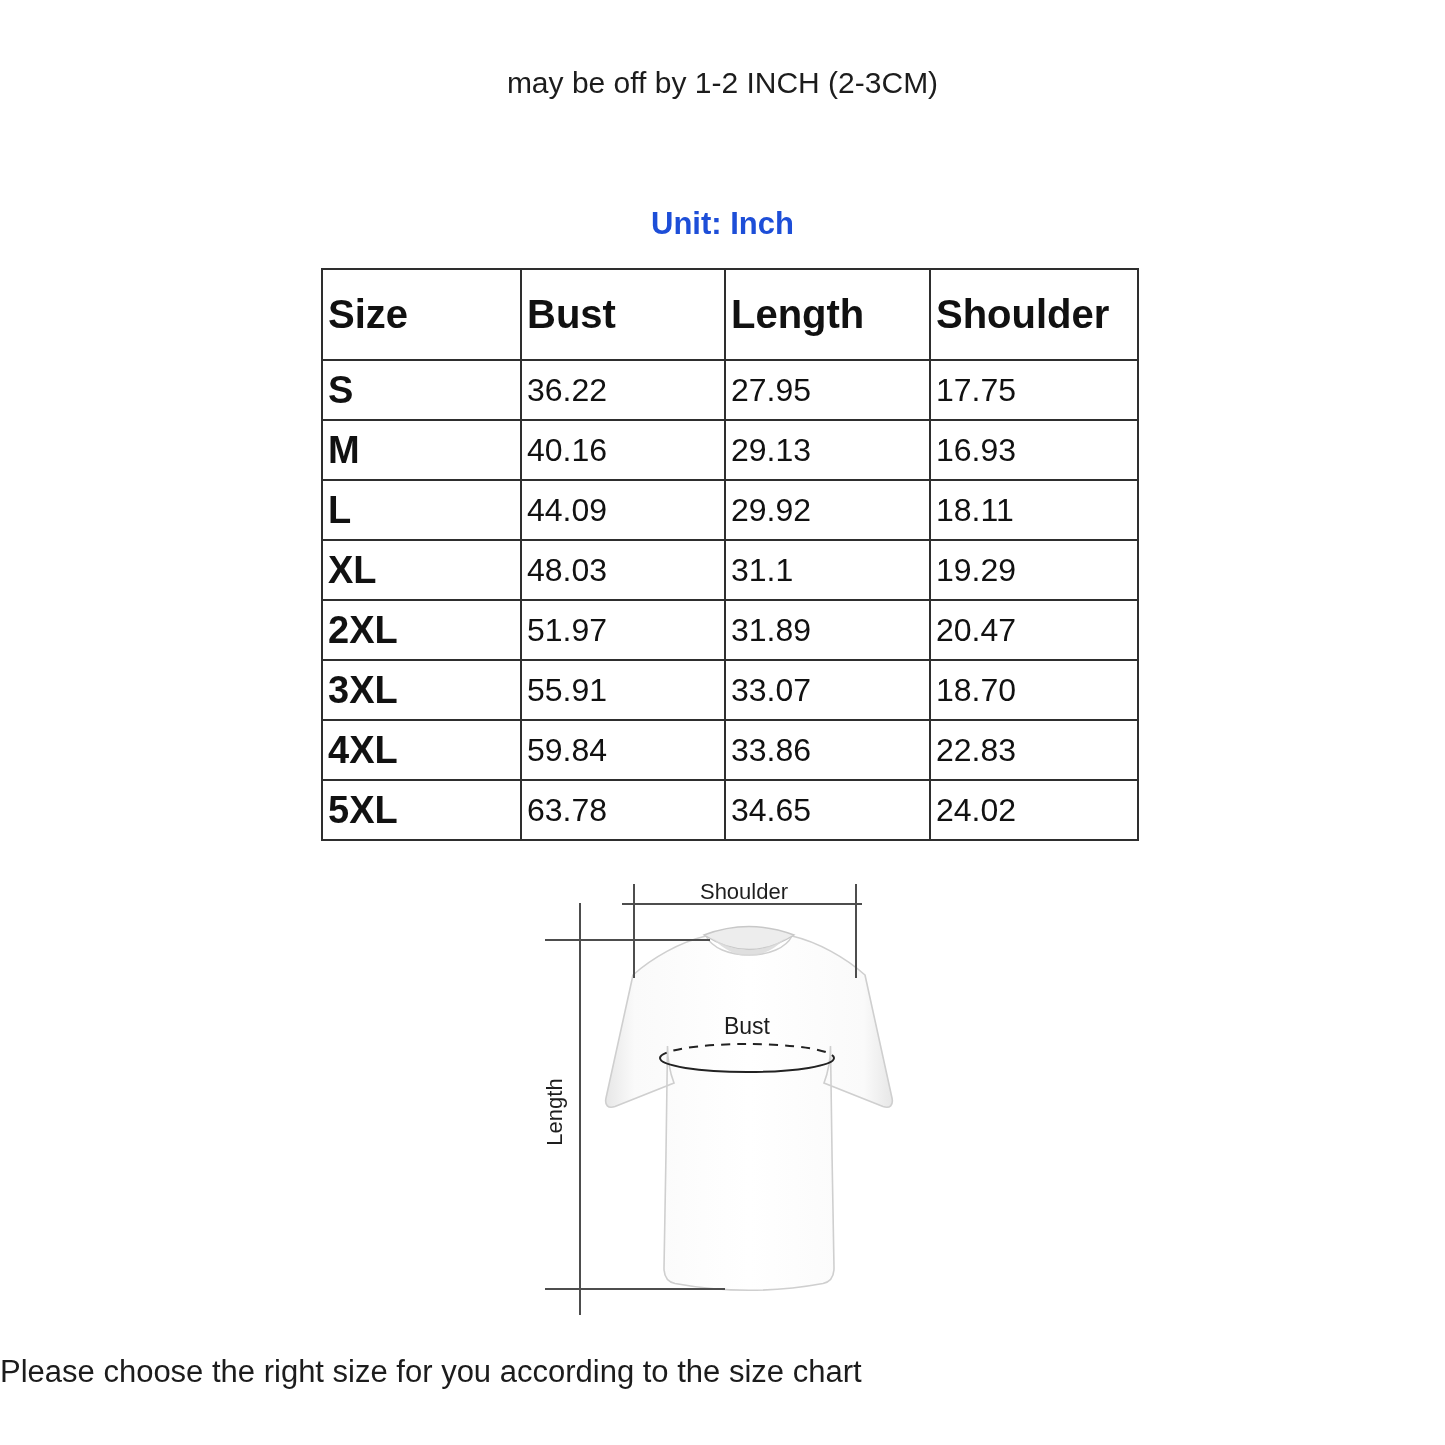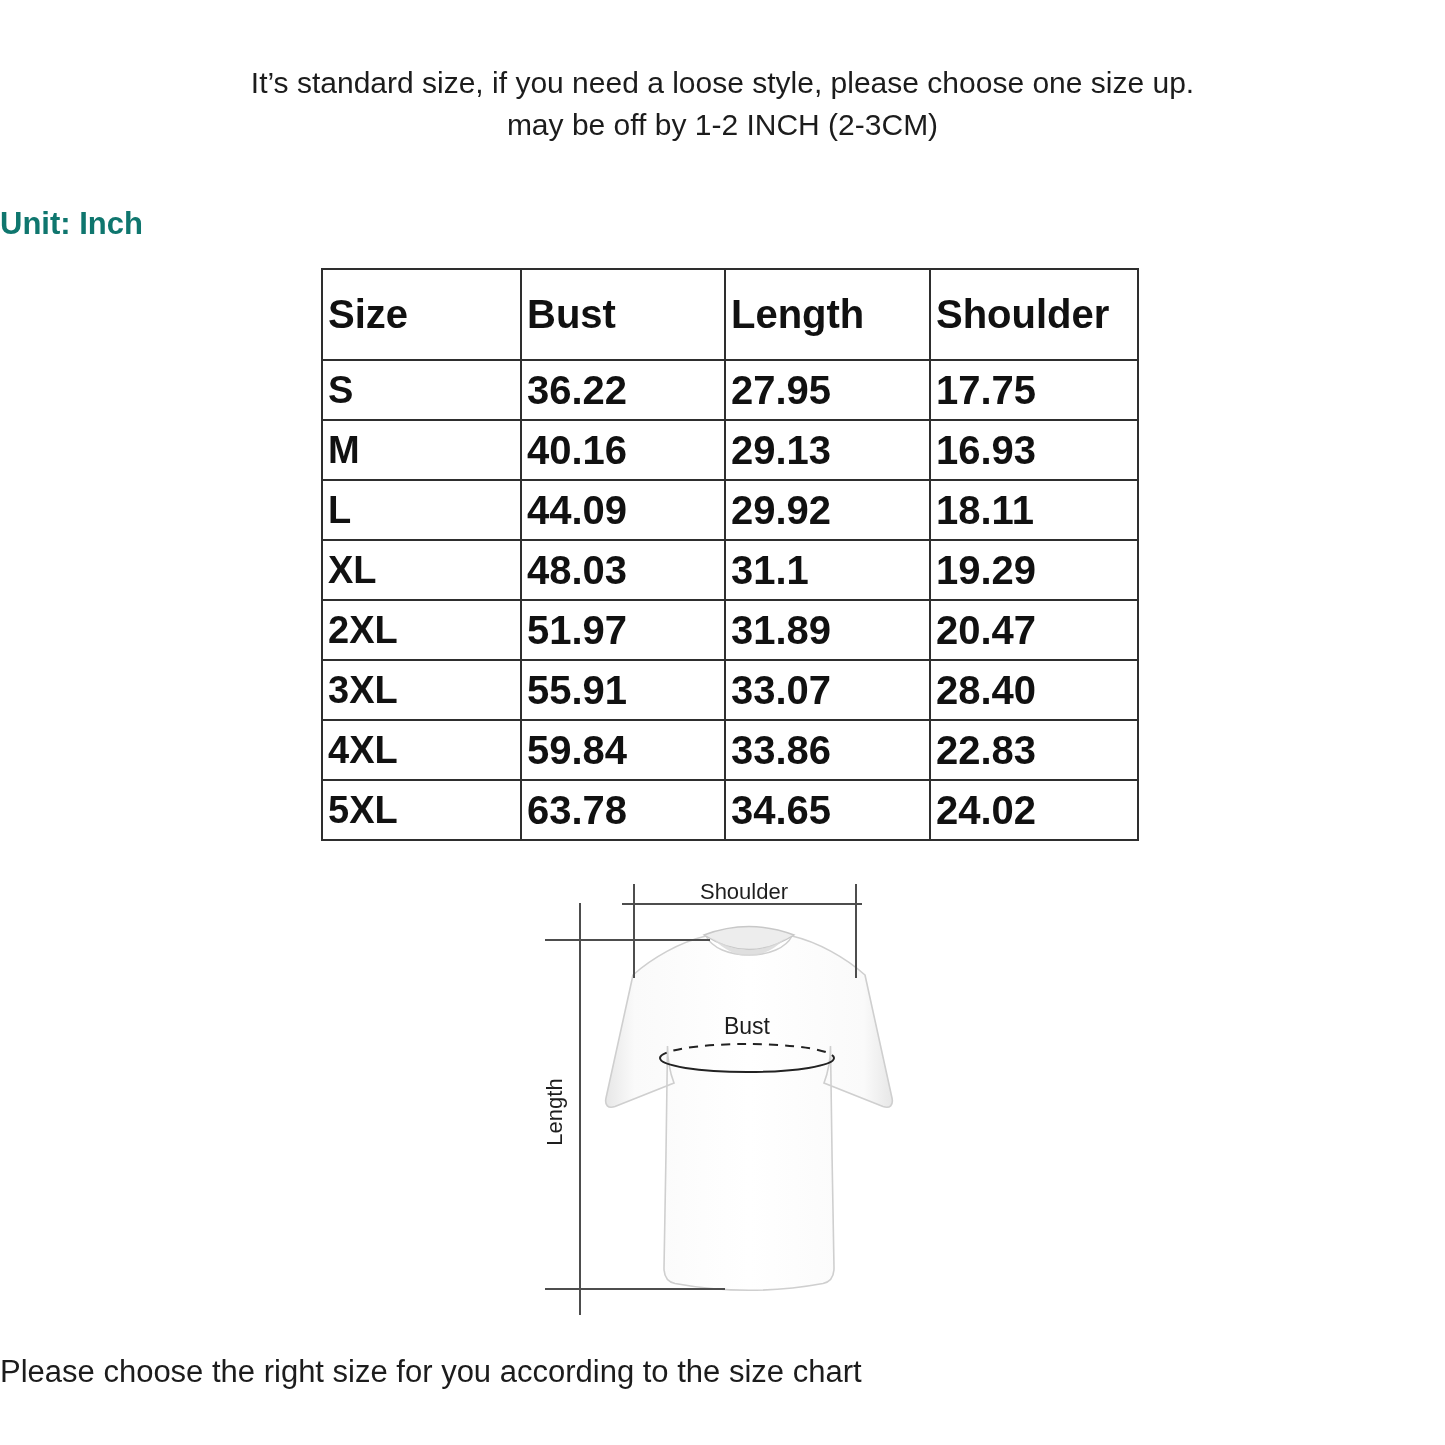--- a/index.html
+++ b/index.html
@@ -2,43 +2,42 @@
 <html><head>
 <meta charset="utf-8">
 <style>
   html,body{margin:0;padding:0;background:#ffffff;}
   .page{position:relative;width:1445px;height:1445px;background:#ffffff;
         font-family:"Liberation Sans",sans-serif;color:#1a1a1a;overflow:hidden;}
   .page-title{position:absolute;top:10px;left:0;width:100%;text-align:center;
         font-size:34px;font-weight:700;color:#161616;}
   .intro{position:absolute;top:62px;left:0;width:100%;text-align:center;
         font-size:30px;line-height:42px;font-weight:400;color:#1c1c1c;}
-  .unit-label{position:absolute;top:206px;left:0;width:100%;
-        font-size:31px;font-weight:700;color:#0f766e;}
+  .unit-label{position:absolute;top:206px;left:0;width:100%;text-align:center;
+        font-size:31px;font-weight:700;color:#1d4ed8;}
   table.size-table{position:absolute;left:321px;top:268px;border-collapse:collapse;
         table-layout:fixed;background:#ffffff;}
   .size-table th,.size-table td{border:2px solid #2e2e2e;padding:0 4px 0 5px;
         text-align:left;vertical-align:middle;overflow:hidden;white-space:nowrap;}
   .size-table thead th{height:89px;font-size:40px;font-weight:700;color:#111;}
-  .size-table tbody td{height:58px;font-size:40px;font-weight:700;color:#111;}
+  .size-table tbody td{height:58px;font-size:32px;font-weight:400;color:#111;}
   .size-table tbody td.size-col{font-weight:700;font-size:38px;}
   .col-size{width:199px;} .col-bust{width:204px;} .col-length{width:205px;} .col-shoulder{width:208px;}
   .diagram{position:absolute;left:522px;top:872px;width:420px;height:458px;}
   .footer-note{position:absolute;top:1350px;left:0;width:100%;
         font-size:31px;line-height:44px;font-weight:400;color:#1c1c1c;}
   svg text{font-family:"Liberation Sans",sans-serif;fill:#1e1e1e;}
 </style>
 </head>
 <body>
 
 <div class="page">
 
 
   <div class="intro">
-    <div>It’s standard size, if you need a loose style, please choose one size up.</div>
     <div>may be off by 1-2 INCH (2-3CM)</div>
   </div>
 
   <div class="unit-label">Unit: Inch</div>
 
   <table class="size-table">
     <colgroup>
       <col class="col-size">
         <col class="col-bust">
         <col class="col-length">
@@ -80,21 +79,21 @@
       <tr>
         <td class="size-col">2XL</td>
         <td>51.97</td>
         <td>31.89</td>
         <td>20.47</td>
       </tr>
       <tr>
         <td class="size-col">3XL</td>
         <td>55.91</td>
         <td>33.07</td>
-        <td>28.40</td>
+        <td>18.70</td>
       </tr>
       <tr>
         <td class="size-col">4XL</td>
         <td>59.84</td>
         <td>33.86</td>
         <td>22.83</td>
       </tr>
       <tr>
         <td class="size-col">5XL</td>
         <td>63.78</td>

